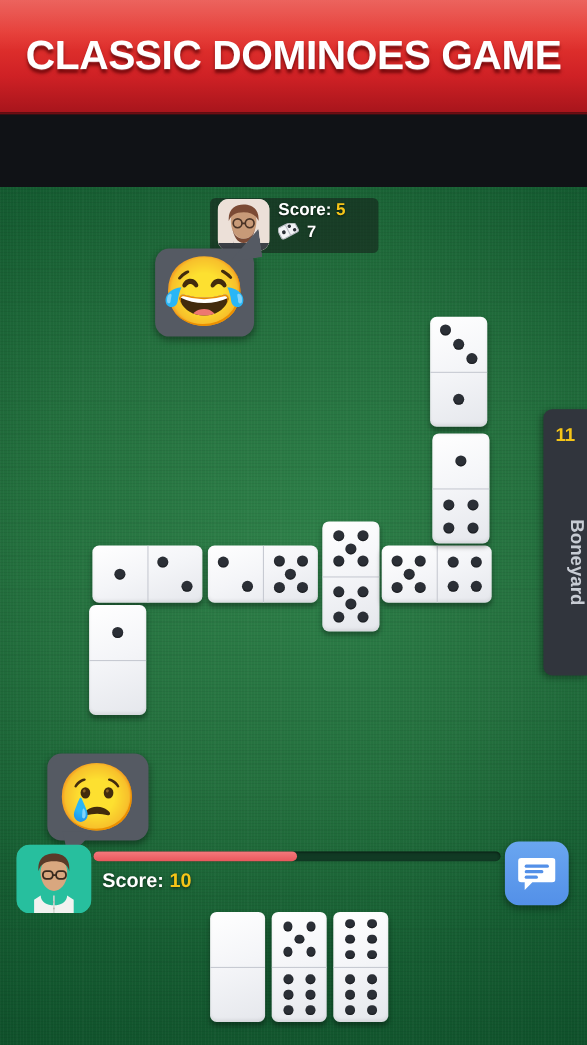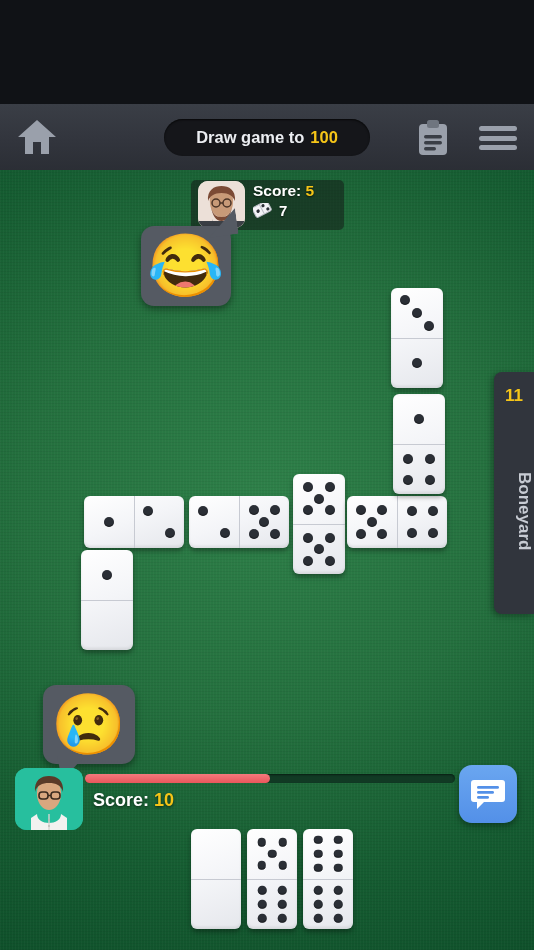--- a/index.html
+++ b/index.html
@@ -174,49 +174,24 @@
   }
 
   
   .face { position: absolute; inset: 0; }
 </style>
 </head>
 <body>
 
 <div id="app">
 
-
-  <div class="toolbar">
-    <div class="home-btn">
-      <svg viewBox="0 0 42 40" width="42" height="40">
-        <path d="M21 3 L40 20 L33 20 L33 37 L25 37 L25 25 L17 25 L17 37 L9 37 L9 20 L2 20 Z" fill="#9aa0ab"></path>
-      </svg>
-    </div>
-
-    <div class="pill">
-      <span>Draw game to</span>
-      <span class="num">100</span>
-    </div>
-
-    <div class="score-btn">
-      <svg viewBox="0 0 32 36" width="32" height="36">
-        <rect x="2" y="4" width="28" height="31" rx="4" fill="#9aa0ab"></rect>
-        <rect x="10" y="0" width="12" height="8" rx="2.5" fill="#6f757f"></rect>
-        <rect x="7" y="15" width="18" height="3.4" rx="1.7" fill="#3a3e46"></rect>
-        <rect x="7" y="21" width="18" height="3.4" rx="1.7" fill="#3a3e46"></rect>
-        <rect x="7" y="27" width="12" height="3.4" rx="1.7" fill="#3a3e46"></rect>
-      </svg>
-    </div>
-
-    <div class="menu-btn">
-      <span></span>
-      <span></span>
-      <span></span>
-    </div>
-  </div>
+  <div class="banner">
+    <div class="banner-title">CLASSIC DOMINOES GAME</div>
+  </div>
+
 
   <div class="board"></div>
 
   <div class="opp-panel"></div>
   <div class="opp-avatar">
     <svg class="face" viewBox="0 0 47 47">
       <rect width="47" height="47" fill="#ece0d8"></rect>
       <path d="M23.5 8 C32 8 36 14 35 22 C34.5 30 30 36 23.5 36 C17 36 12.5 30 12 22 C11 14 15 8 23.5 8 Z" fill="#c89a78"></path>
       <path d="M10 20 C9 9 16 5 23.5 5 C31 5 38 9 37 20 C35 15 31 12 23.5 12 C16 12 12 15 10 20 Z" fill="#7b4a35"></path>
       <path d="M13 25 C14 34 18 40 23.5 40 C29 40 33 34 34 25 C33 33 29 36 23.5 36 C18 36 14 33 13 25 Z" fill="#7b4a35"></path>

